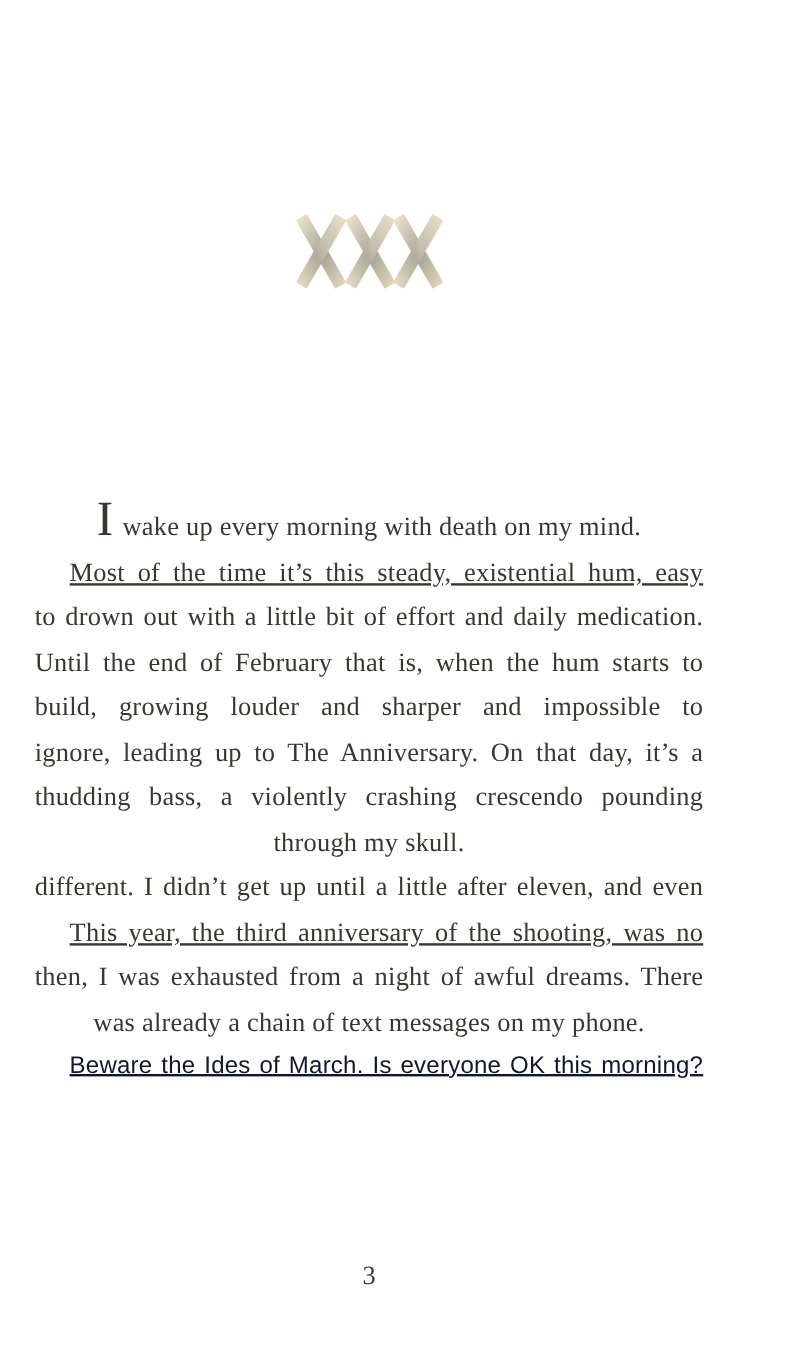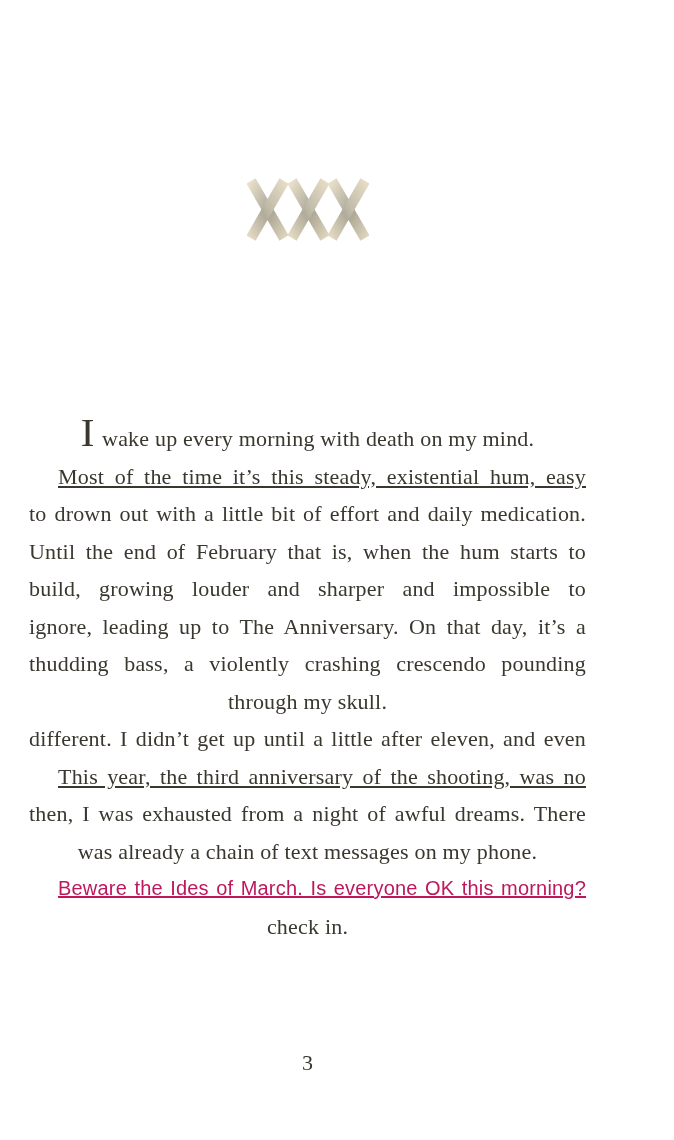--- a/index.html
+++ b/index.html
@@ -49,21 +49,21 @@
     text-align: justify;
     text-align-last: justify;
   }
   .line.indent {
     padding-left: 29px;
     text-decoration: underline;
   }
   .line.sans {
     font-family: "Liberation Sans", "DejaVu Sans", sans-serif;
     font-size: 20px;
-    color: #be185d;
+    color: #0f172a;
   }
   .dropcap {
     font-size: 41px;
     line-height: 20px;
     letter-spacing: 0;
     padding-right: 2px;
     color: #39372e;
   }
   .page-number {
     position: absolute;
@@ -114,18 +114,17 @@
         <div class="line justify">Until the end of February that is, when the hum starts to</div>
         <div class="line justify">build, growing louder and sharper and impossible to</div>
         <div class="line justify">ignore, leading up to The Anniversary. On that day, it’s a</div>
         <div class="line justify">thudding bass, a violently crashing crescendo pounding</div>
         <div class="line">through my skull.</div>
         <div class="line justify">different. I didn’t get up until a little after eleven, and even</div>
         <div class="line indent justify">This year, the third anniversary of the shooting, was no</div>
         <div class="line justify">then, I was exhausted from a night of awful dreams. There</div>
         <div class="line">was already a chain of text messages on my phone.</div>
         <div class="line indent justify sans">Beware the Ides of March. Is everyone OK this morning?</div>
-        <div class="line">check in.</div>
       </div>
 
     <div class="page-number">3</div>
   </div>
 </div>
 
 </body></html>

